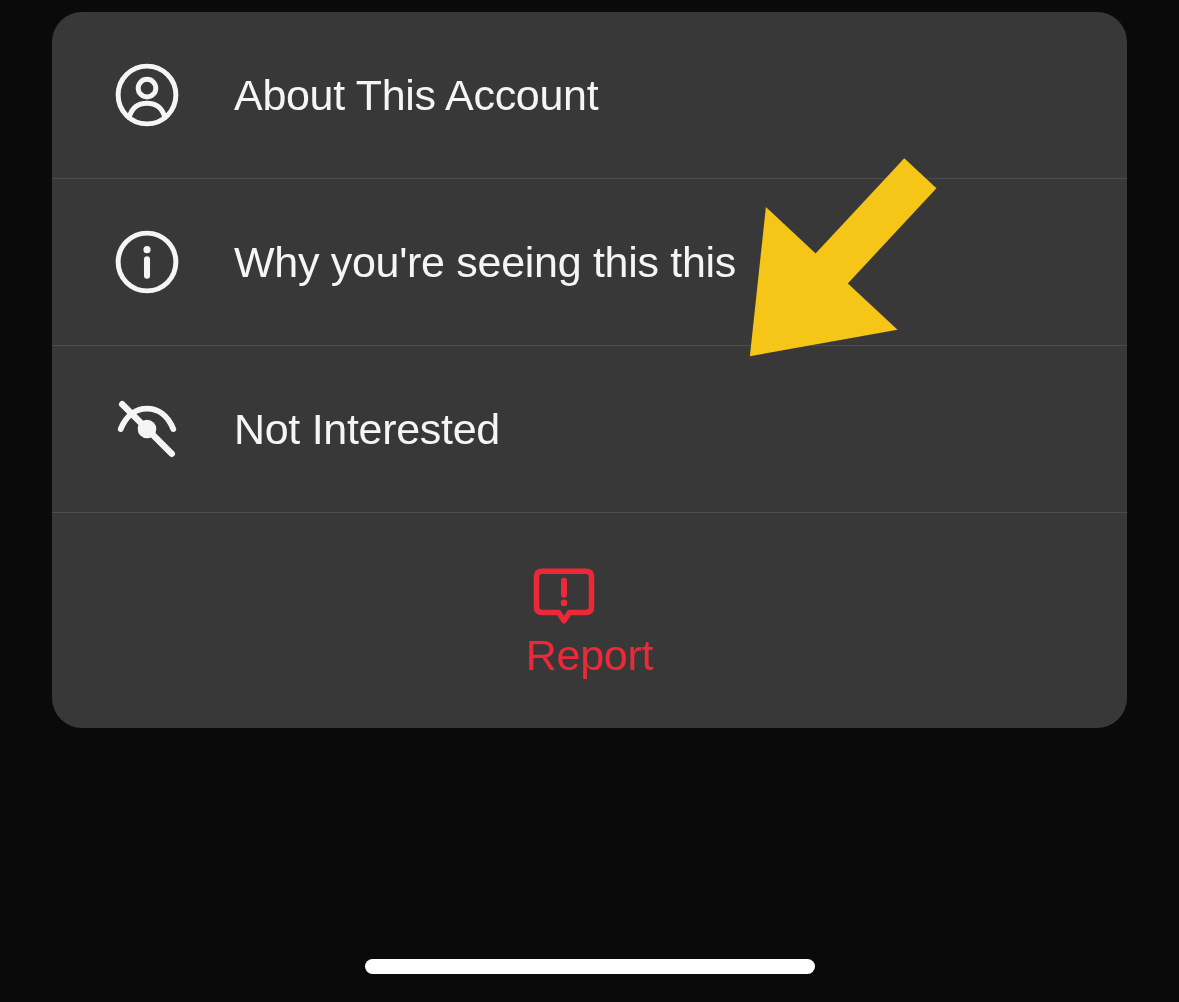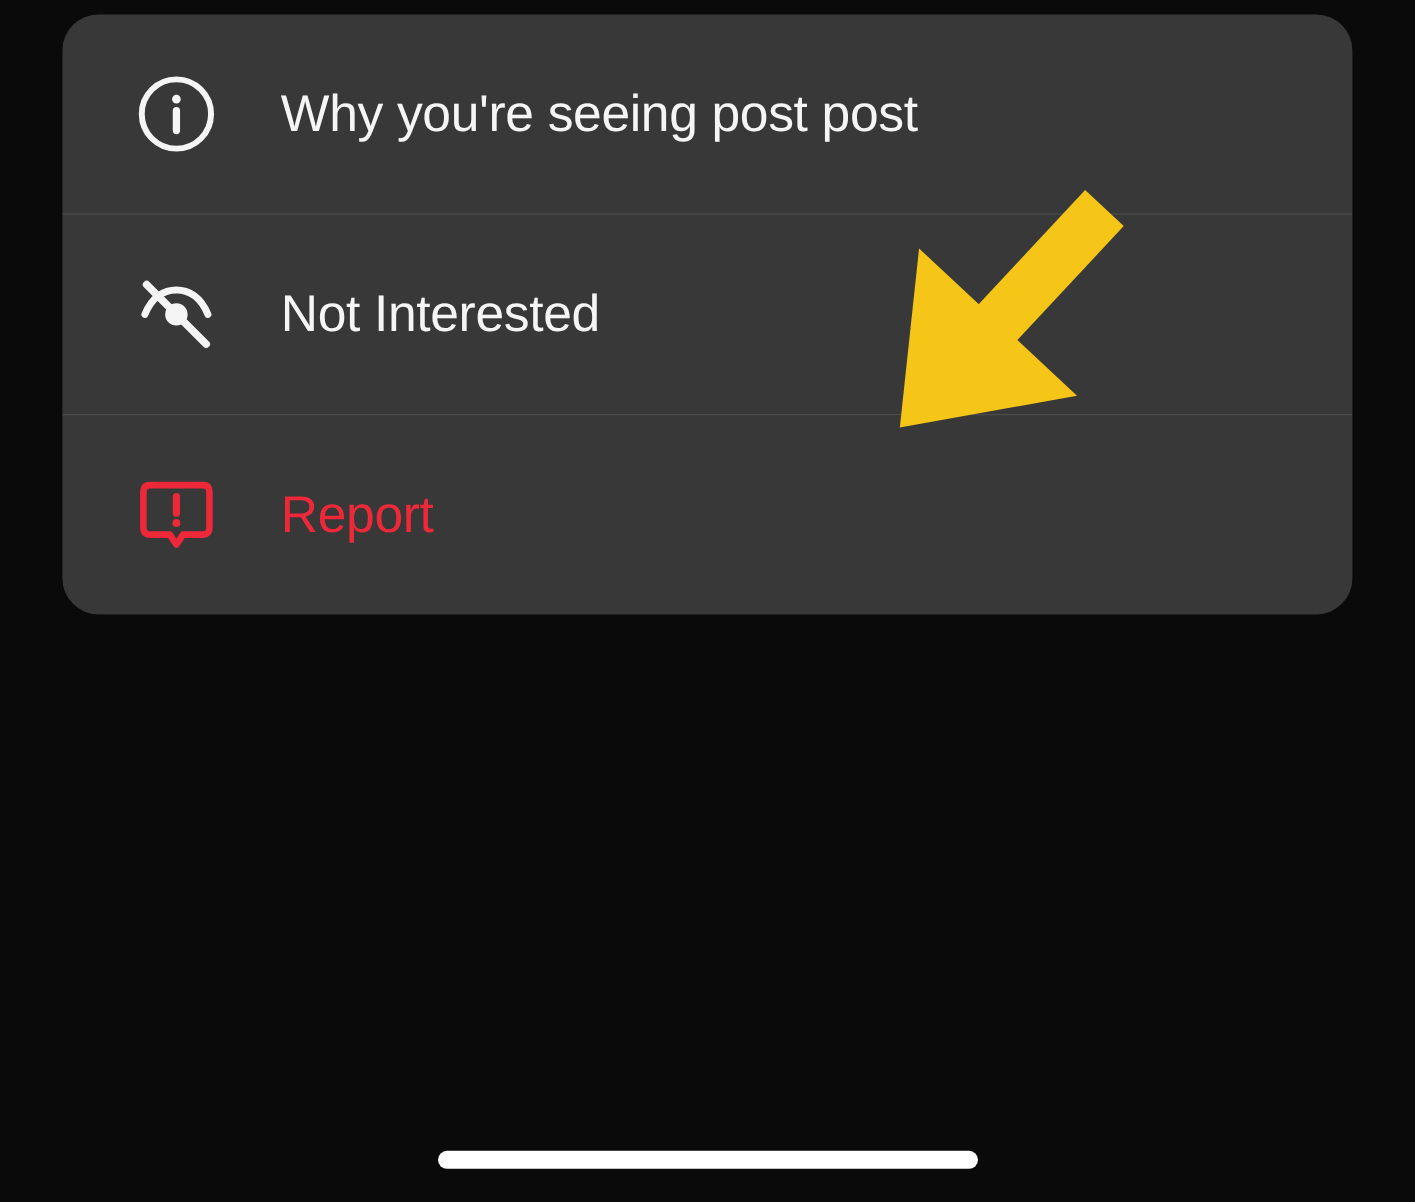--- a/index.html
+++ b/index.html
@@ -31,20 +31,21 @@
     .menu-item {
       display: flex;
       align-items: center;
       padding: 48px 60px;
       cursor: pointer;
       border-bottom: 1px solid rgba(255, 255, 255, 0.1);
     }
     
     .menu-item:last-child {
       border-bottom: none;
+      flex-direction: column;
     }
     
     .menu-icon {
       width: 70px;
       height: 70px;
       display: flex;
       align-items: center;
       justify-content: center;
       margin-right: 52px;
       flex-shrink: 0;
@@ -86,30 +87,40 @@
       border-radius: 10px;
     }
   </style>
 </head>
 <body>
 
 <div class="menu-container">
 
   <div class="menu-group">
 
+    <div class="menu-item">
+      <span class="menu-icon">
+        <svg width="66" height="66" viewBox="0 0 24 24" fill="none" stroke="#f5f5f5" stroke-width="1.8">
+          <circle cx="12" cy="12" r="10.5"></circle>
+          <circle cx="12" cy="9.5" r="3.2"></circle>
+          <path d="M5.5 20.2 C 6.5 16.5, 9 15, 12 15 C 15 15, 17.5 16.5, 18.5 20.2" stroke-linecap="round"></path>
+        </svg>
+      </span>
+      <span class="menu-label">About This Account</span>
+    </div>
 
     <div class="menu-item">
       <span class="menu-icon">
         <svg width="66" height="66" viewBox="0 0 24 24" fill="none" stroke="#f5f5f5" stroke-width="1.8">
           <circle cx="12" cy="12" r="10.5"></circle>
           <circle cx="12" cy="7.5" r="1.3" fill="#f5f5f5" stroke="none"></circle>
           <line x1="12" y1="11" x2="12" y2="17" stroke-width="2.2" stroke-linecap="round"></line>
         </svg>
       </span>
-      <span class="menu-label">Why you're seeing post post</span>
+      <span class="menu-label">Why you're seeing this this</span>
     </div>
 
     <div class="menu-item">
       <span class="menu-icon">
         <svg width="72" height="72" viewBox="0 0 24 24" fill="none" stroke="#f5f5f5" stroke-width="2" stroke-linecap="round">
           <path d="M3 12 C 5 7, 8.5 5, 12 5 C 15.5 5, 19 7, 21 12" fill="none"></path>
           <circle cx="12" cy="12" r="3.2" fill="#f5f5f5" stroke="none"></circle>
           <line x1="3.5" y1="3.5" x2="20.5" y2="20.5" stroke-width="2.2"></line>
         </svg>
       </span>

